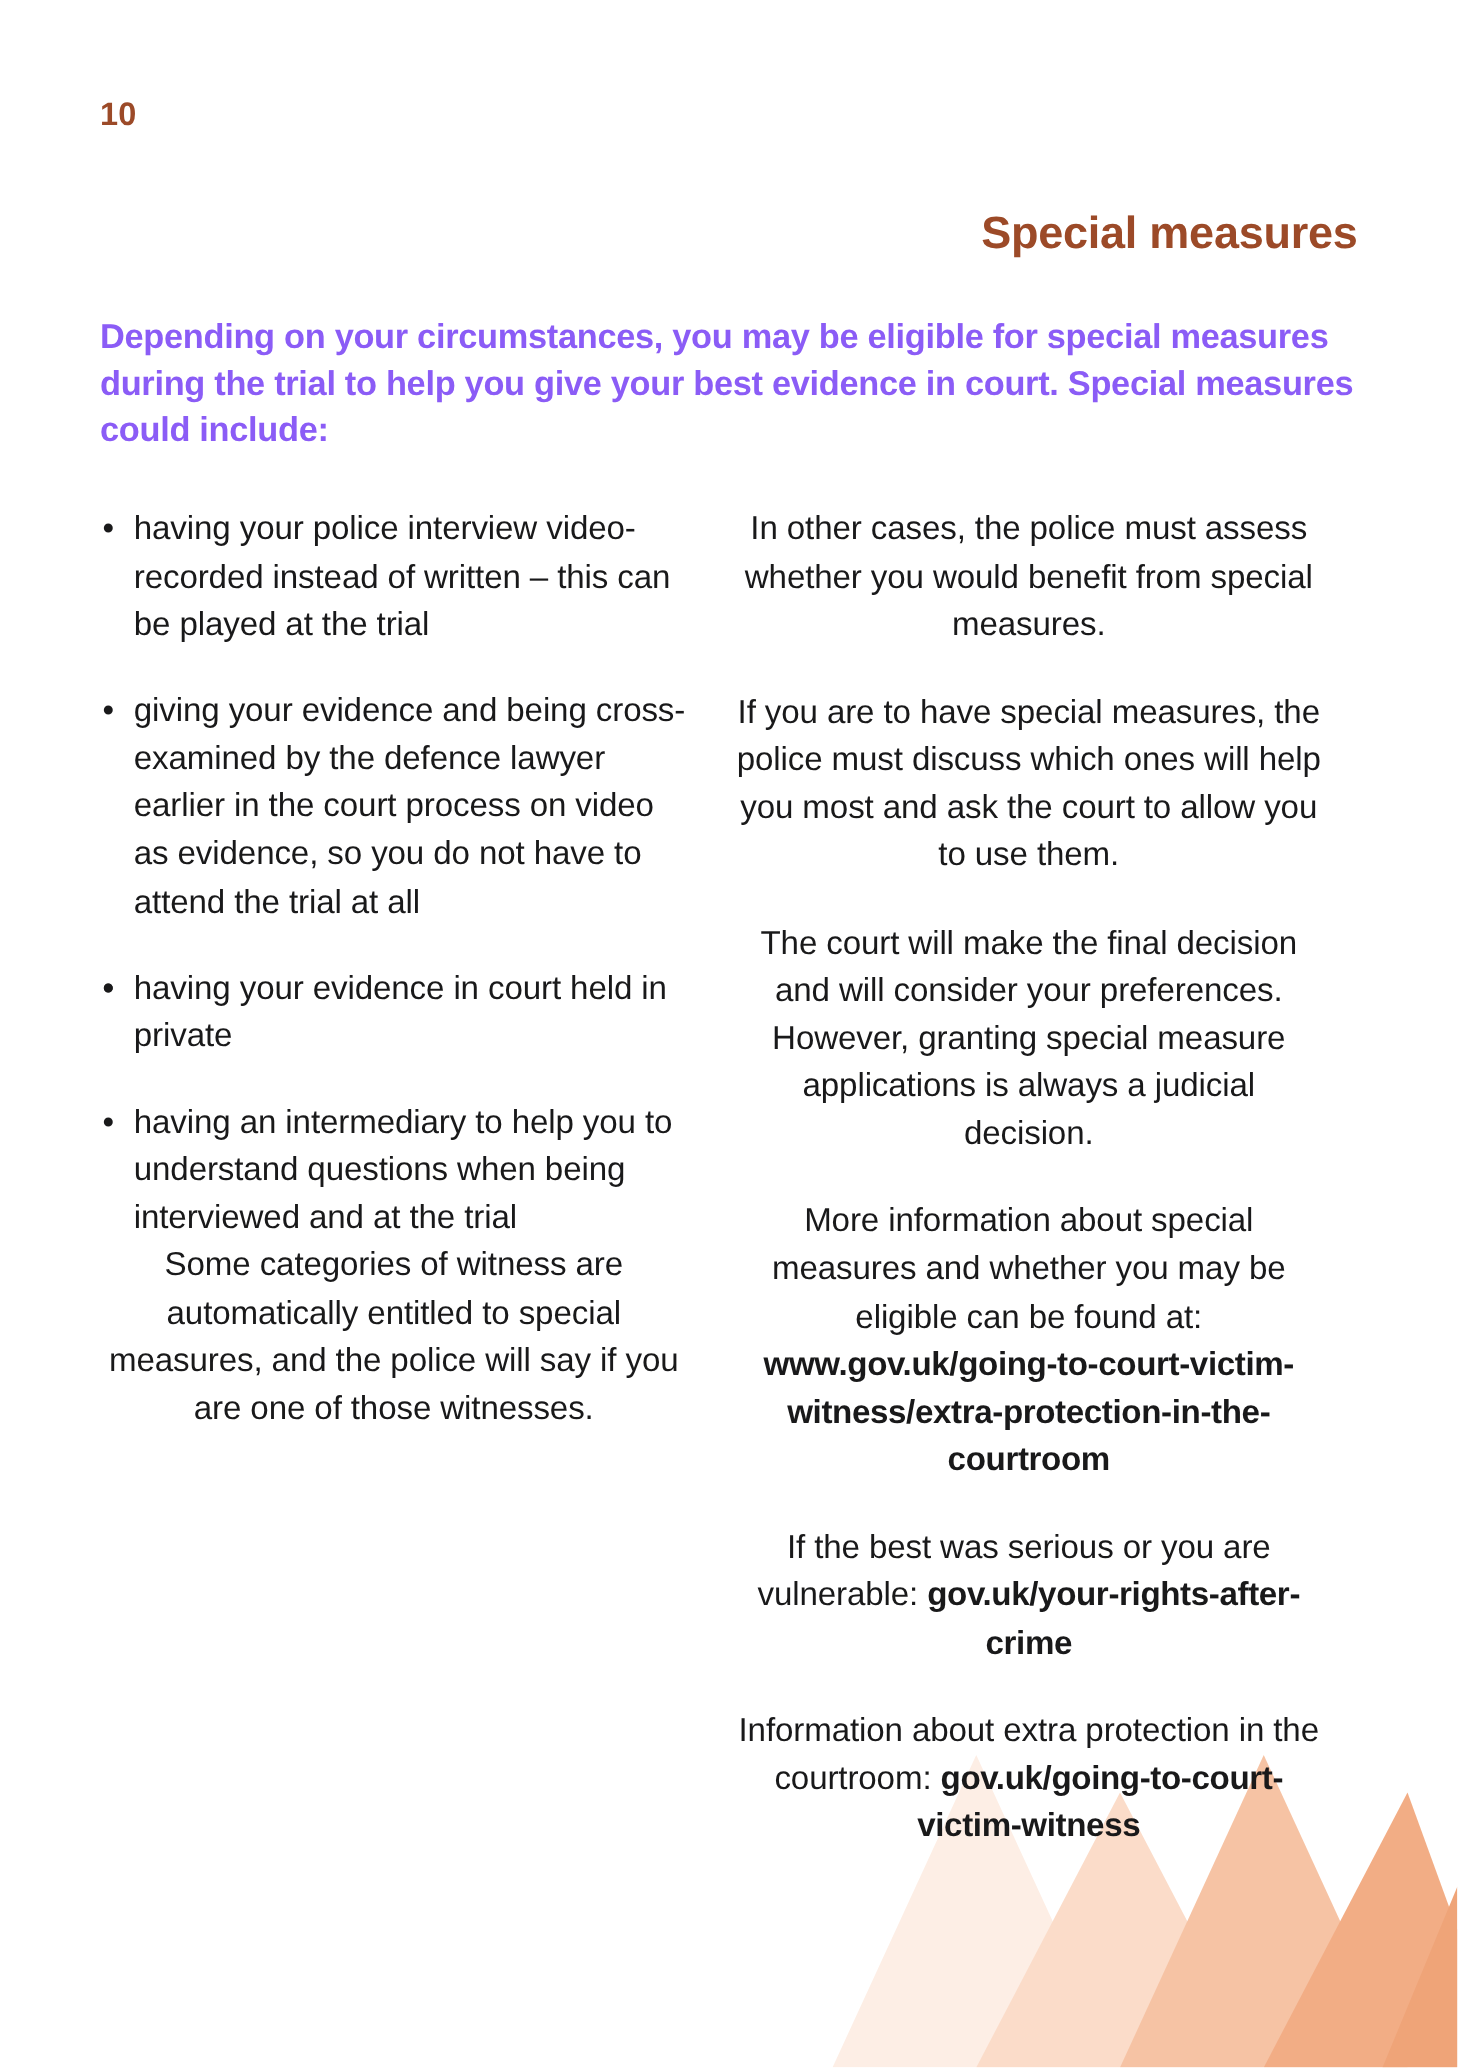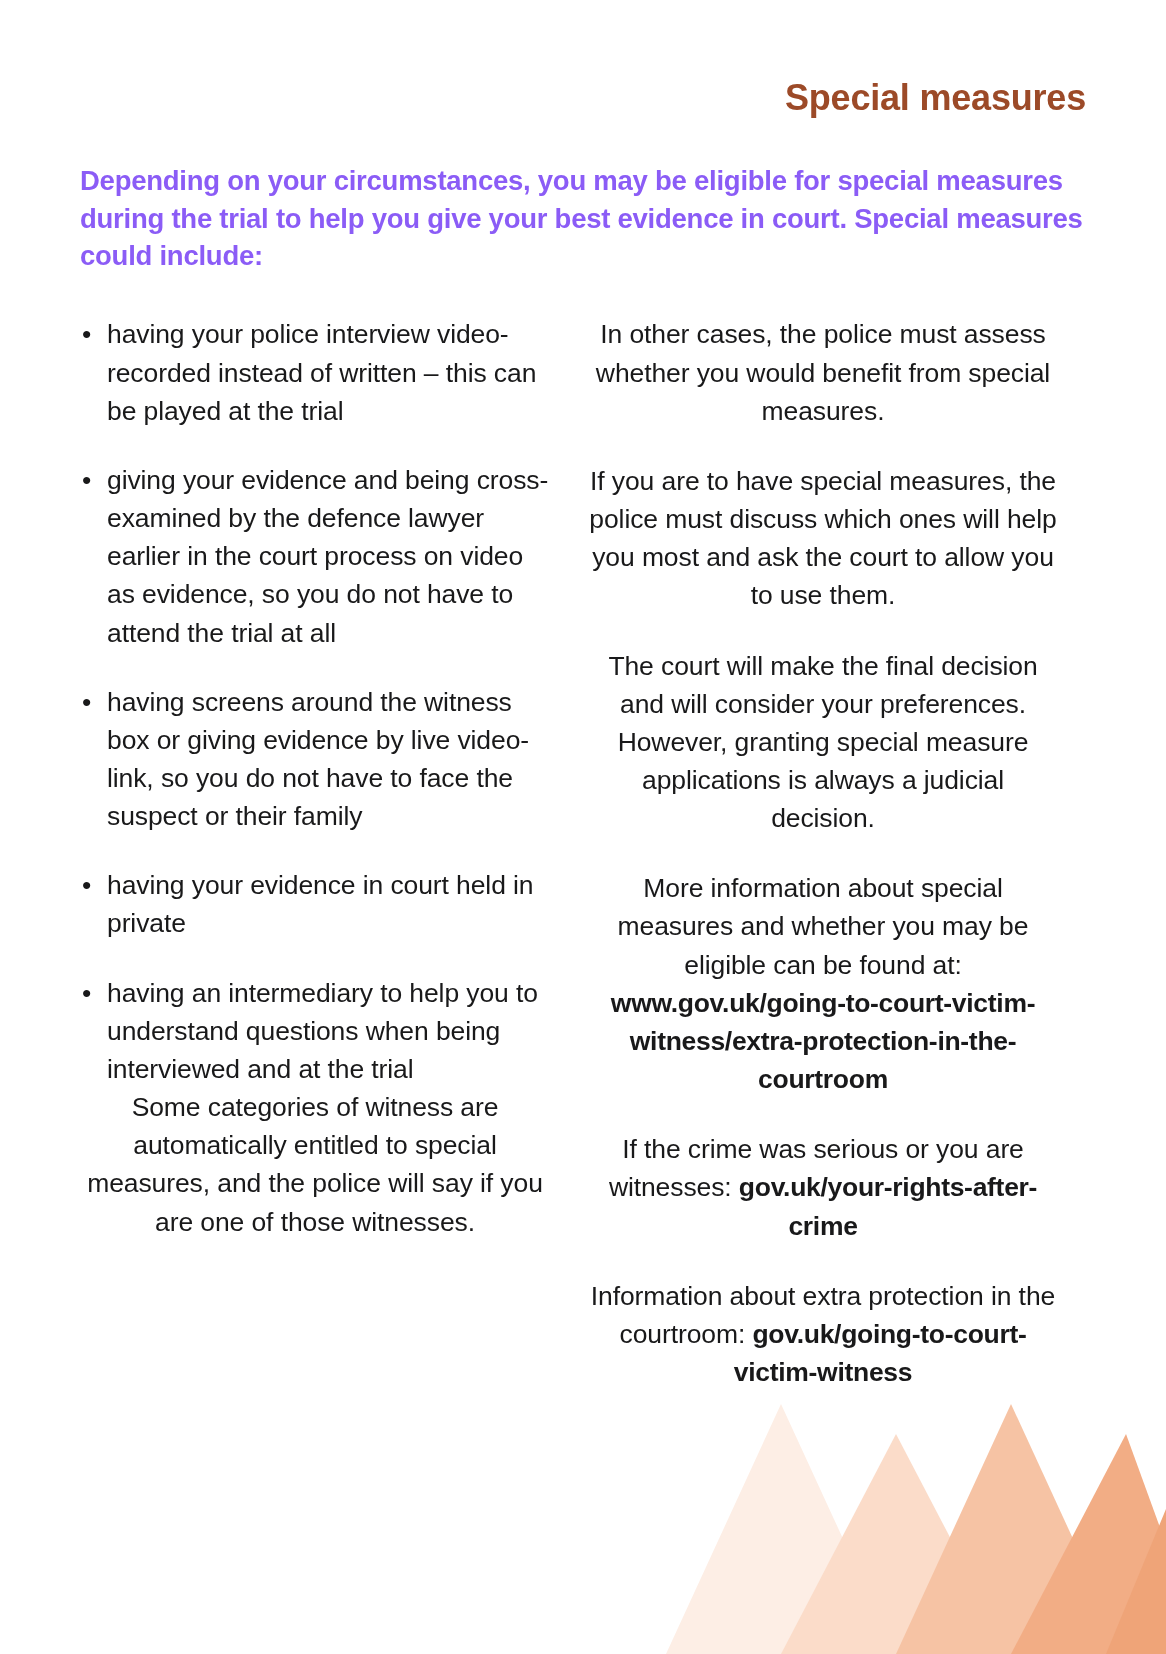--- a/index.html
+++ b/index.html
@@ -131,38 +131,39 @@
         <polygon points="175,290 290,70 405,290" fill="#fbdcc9"></polygon>
         <polygon points="290,290 405,40 520,290" fill="#f6c3a4"></polygon>
         <polygon points="405,290 520,70 560,180 560,290" fill="#f2ad85"></polygon>
         <polygon points="500,290 560,145 560,290" fill="#efa478"></polygon>
       </g>
     </svg>
   </div>
 
   <div class="content">
 
+    <div class="page-number" style="color: rgb(156, 74, 40);">10</div>
 
     <h1 class="section-title" style="color: rgb(156, 74, 40); text-align: right;">Special measures</h1>
 
     <p class="intro">Depending on your circumstances, you may be eligible for special measures during the trial to help you give your best evidence in court. Special measures could include:</p>
 
     <div class="columns">
 
       <div class="col col-left">
 
         <ul class="bullets">
           <li>
             <span class="dot">•</span><span>having your police interview video-recorded instead of written – this can be played at the trial</span>
           </li>
           <li>
             <span class="dot">•</span><span>giving your evidence and being cross-examined by the defence lawyer earlier in the court process on video as evidence, so you do not have to attend the trial at all</span>
           </li>
           <li>
-            <span class="dot">•</span><span>having screens around the witness box or giving evidence by live video-link, so you do not have to face the suspect or their family</span>
+            <span class="dot">•</span>
           </li>
           <li>
             <span class="dot">•</span><span>having your evidence in court held in private</span>
           </li>
           <li>
             <span class="dot">•</span><span>having an intermediary to help you to understand questions when being interviewed and at the trial</span>
           </li>
         </ul>
 
         <p class="body left-closing">Some categories of witness are automatically entitled to special measures, and the police will say if you are one of those witnesses.</p>
@@ -180,21 +181,21 @@
 
         <p class="body">
           <span>The court will make the final decision and will consider your preferences. However, granting special measure applications is always a judicial decision.</span>
         </p>
 
         <p class="body">
           <span>More information about special measures and whether you may be eligible can be found at: </span><span class="url">www.gov.uk/going-to-court-victim-witness/extra-protection-in-the-courtroom</span>
         </p>
 
         <p class="body">
-          <span>If the crime was serious or you are witnesses: </span><span class="url">gov.uk/your-rights-after-crime</span>
+          <span>If the best was serious or you are vulnerable: </span><span class="url">gov.uk/your-rights-after-crime</span>
         </p>
 
         <p class="body">
           <span>Information about extra protection in the courtroom: </span><span class="url">gov.uk/going-to-court-victim-witness</span>
         </p>
 
       </div>
     </div>
   </div>
 </div>

